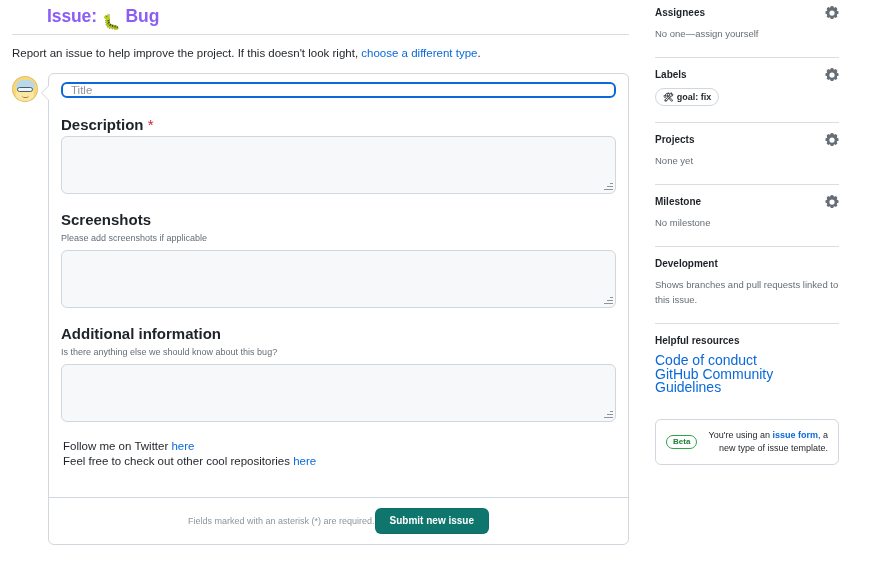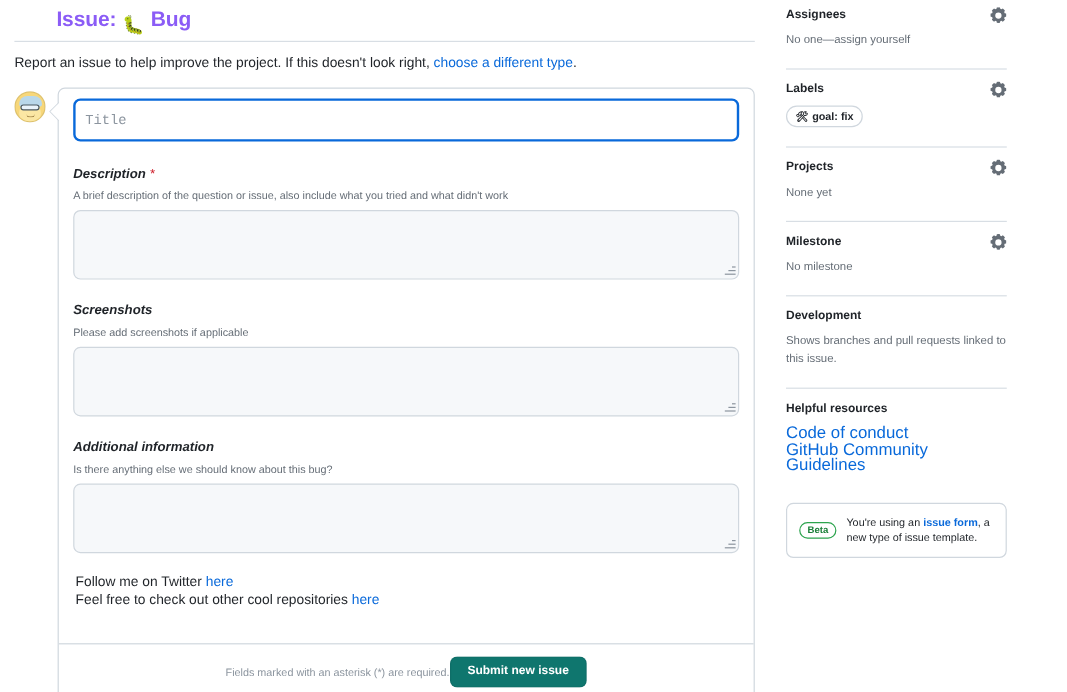--- a/index.html
+++ b/index.html
@@ -127,41 +127,40 @@
     border-top: 8px solid transparent;
     border-bottom: 8px solid transparent;
     border-right: 8px solid #ffffff;
   }
 
   .form-body { padding: 8px 12px 0 12px; }
 
   .title-input {
     display: block;
     width: 100%;
-    height: 36px;
+    height: 16px;
     padding: 3px 8px;
     font-size: 11.5px;
-    font-family: Liberation Mono, monospace;
+    font-family: Liberation Sans, sans-serif;
     color: #1f2328;
     border: 2px solid #0969da;
     border-radius: 6px;
     outline: none;
     background: #fff;
     margin: 0 0 18px 0;
   }
   .title-input::placeholder { color: #8c959f; }
 
   .field { margin-bottom: 17px; }
   .field-label {
-    font-size: 11px;
+    font-size: 15px;
     font-weight: 600;
     color: #1f2328;
     line-height: 18px;
     margin: 0 0 2px 0;
-    font-style: italic;
   }
   .req-star { color: #cf222e; font-weight: 400; }
   .field-hint {
     font-size: 9px;
     color: #656d76;
     line-height: 14px;
     margin: 0 0 5px 0;
   }
   .ta-wrap { position: relative; }
   textarea.ta {
@@ -293,20 +292,21 @@
   }
 
   .beta-card {
     margin-top: 16px;
     border: 1px solid #d0d7de;
     border-radius: 6px;
     padding: 9px 10px;
     display: flex;
     align-items: center;
     gap: 8px;
+    text-align: right;
   }
   .beta-badge {
     flex: 0 0 auto;
     border: 1px solid #2da44e;
     border-radius: 10px;
     color: #1a7f37;
     font-size: 8px;
     font-weight: 600;
     line-height: 12px;
     padding: 0px 6px;
@@ -350,21 +350,20 @@
       <div class="form-box">
         <div class="form-body">
 
           <input class="title-input" type="text" placeholder="Title" style="">
 
           <div class="field">
             <div class="field-label">
               <span>Description</span>
               <span class="req-star">*</span>
             </div>
-            <div class="field-hint">A brief description of the question or issue, also include what you tried and what didn't work</div>
             <div class="ta-wrap">
               <textarea class="ta" style=""></textarea>
               <div class="resize-grip">
                 <span style="bottom:1px;width:9px;"></span>
                 <span style="bottom:4px;width:6px;"></span>
                 <span style="bottom:7px;width:3px;"></span>
               </div>
             </div>
           </div>
 

